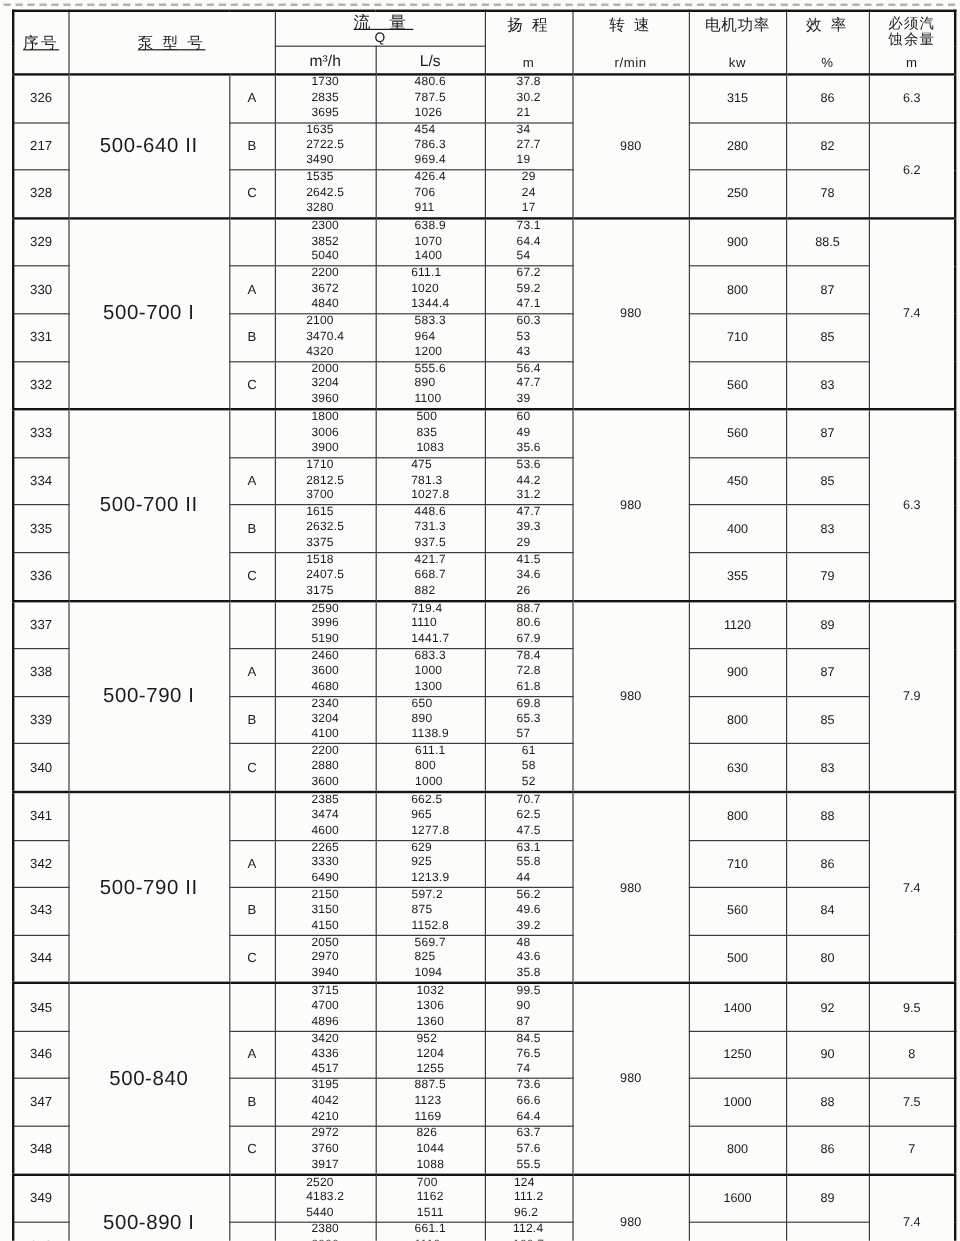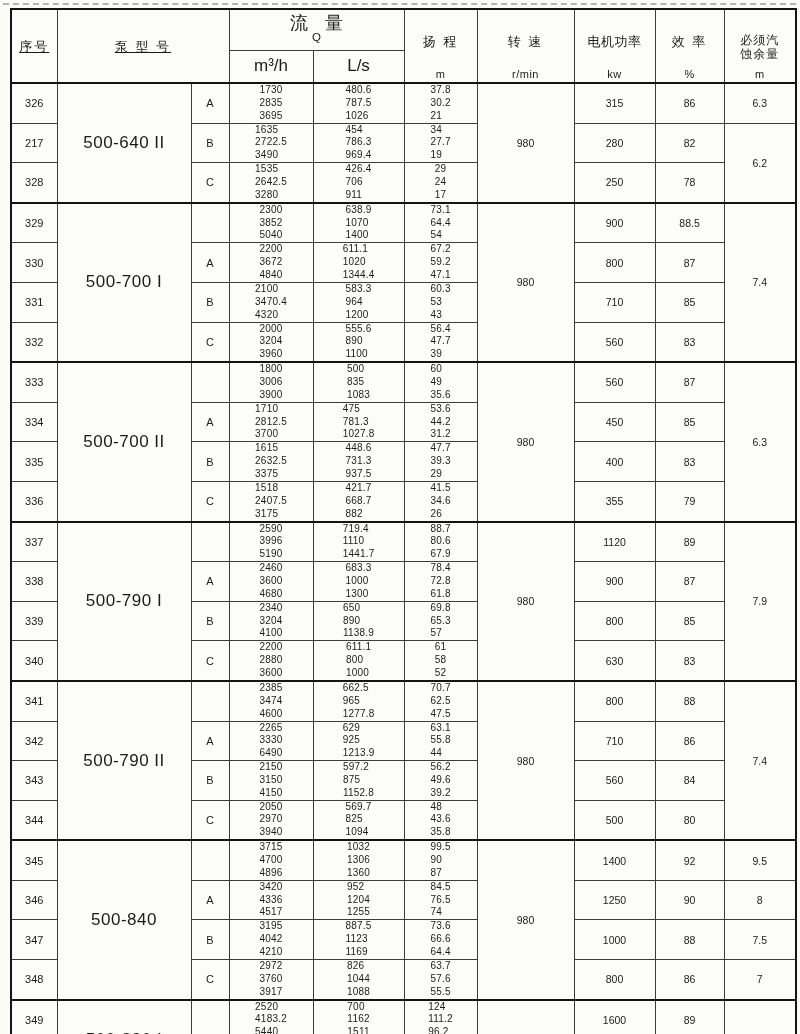--- a/index.html
+++ b/index.html
@@ -31,29 +31,29 @@
     text-align: center;
   }
   thead tr.h1 { height: 29px; }
   thead tr.h2 { height: 23px; }
   tbody tr { height: 38.8px; }
   tbody tr.sec-top td { border-top: 2.5px solid #141414; }
   thead th { border-bottom-color: #141414; }
 
   .hcell {
     display: flex; flex-direction: column; align-items: center;
-    justify-content: space-between; height: 46px; padding: 3px 0 2px; margin-top: 21px;
+    justify-content: space-between; height: 46px; padding: 3px 0 2px;
   }
   .h-title { font-size: 13px; letter-spacing: 2px; line-height: 15px; white-space: pre-line; }
   .h-title.small { font-size: 12px; letter-spacing: 1px; line-height: 13.5px; }
   .h-unit { font-size: 11px; letter-spacing: 0.5px; }
   .h-plain { font-size: 13px; letter-spacing: 2px; text-decoration: underline; }
-  .flow-title { font-size: 18px; letter-spacing: 6px; line-height: 15px; text-indent: 6px; }
+  .flow-title { font-size: 14px; letter-spacing: 6px; line-height: 15px; text-indent: 6px; text-decoration: underline; }
   .flow-q { font-size: 11.5px; line-height: 12px; }
-  .unit-cell { font-size: 17px; }
+  .unit-cell { font-size: 13px; }
 
   td.num { text-align: center; }
   .num-block {
     display: inline-block; text-align: left; white-space: pre-line;
     font-size: 10px; line-height: 12.8px; letter-spacing: 0.2px;
   }
   td.serial { font-size: 11px; }
   td.model { font-size: 17px; letter-spacing: 0.5px; }
   td.variant { font-size: 11px; }
   td.speed, td.power, td.eff, td.npsh { font-size: 10.5px; }

